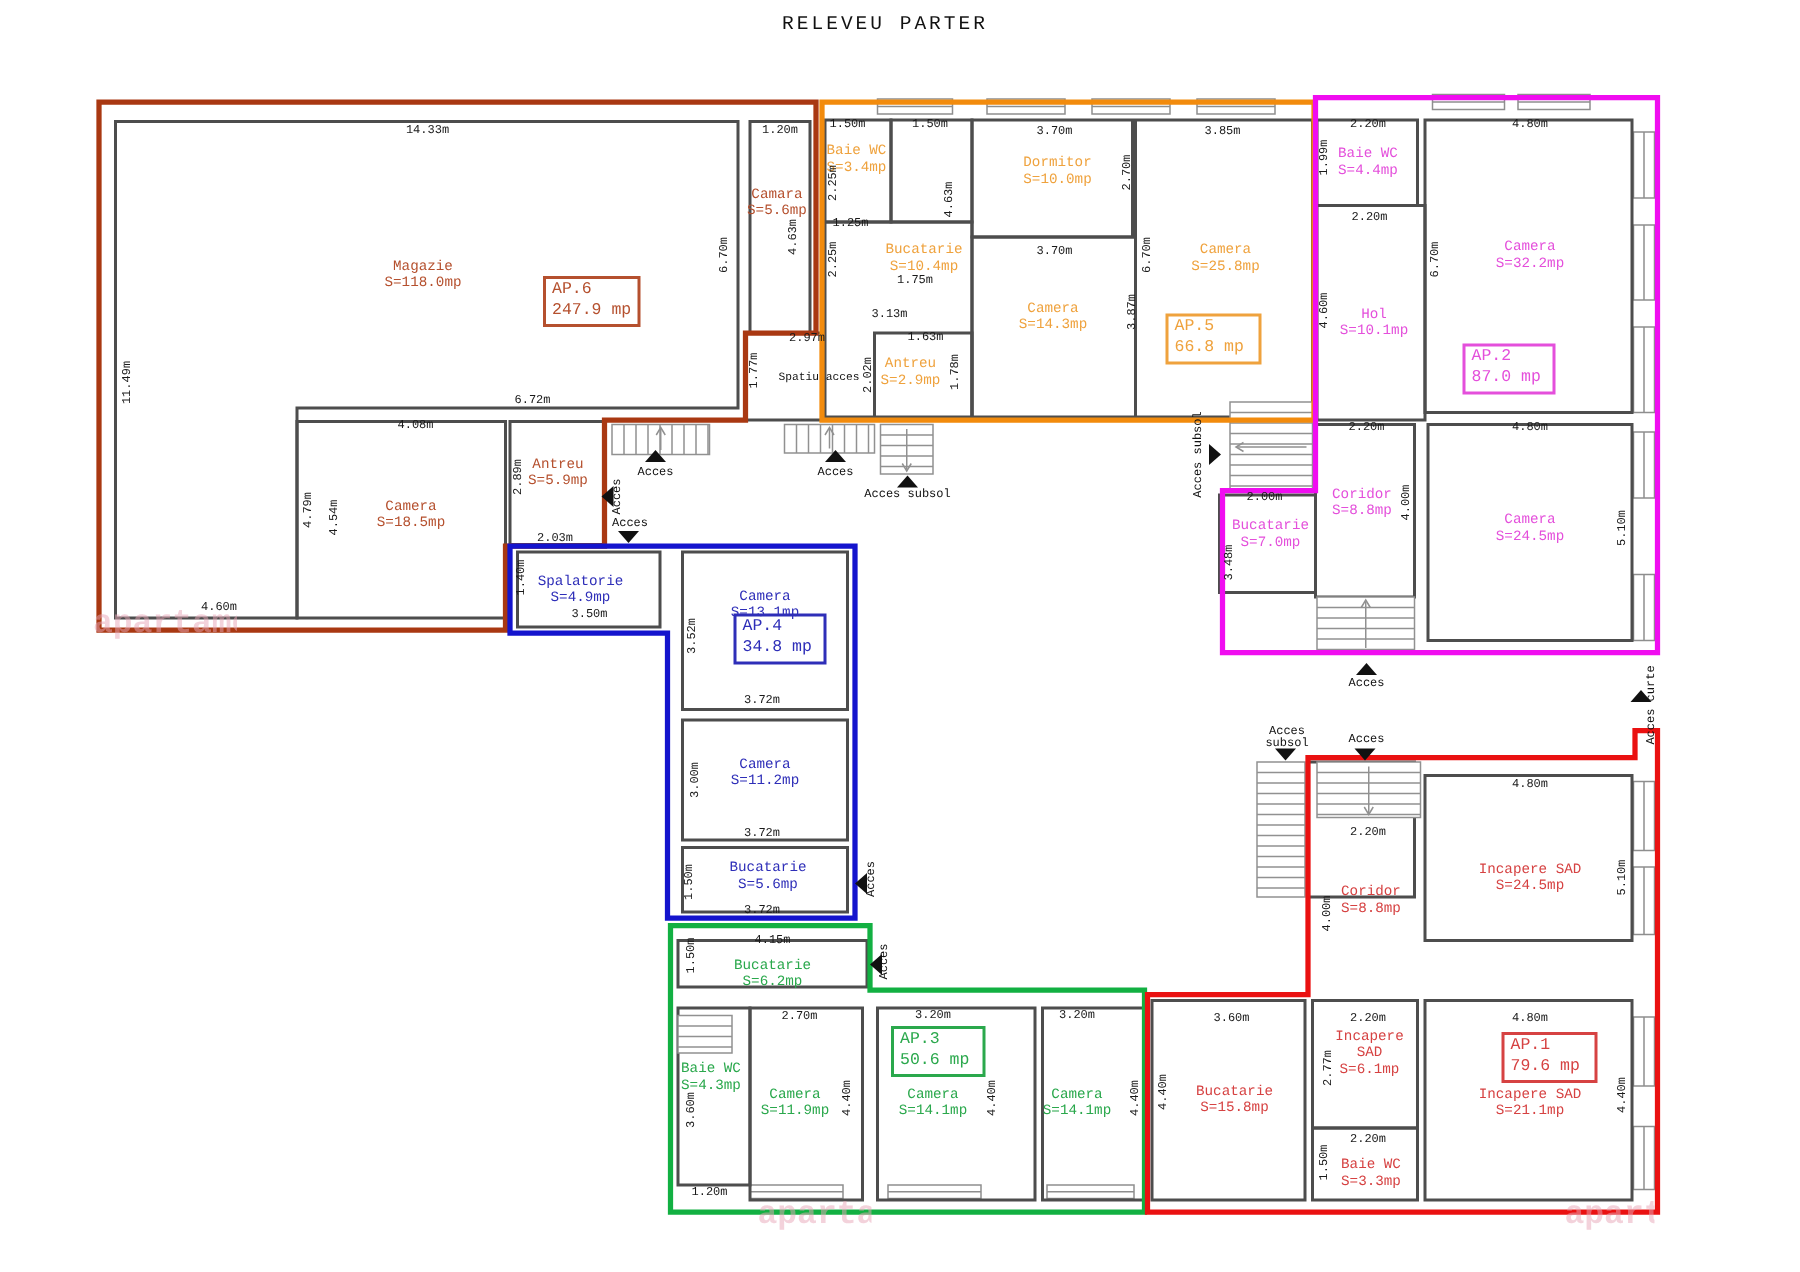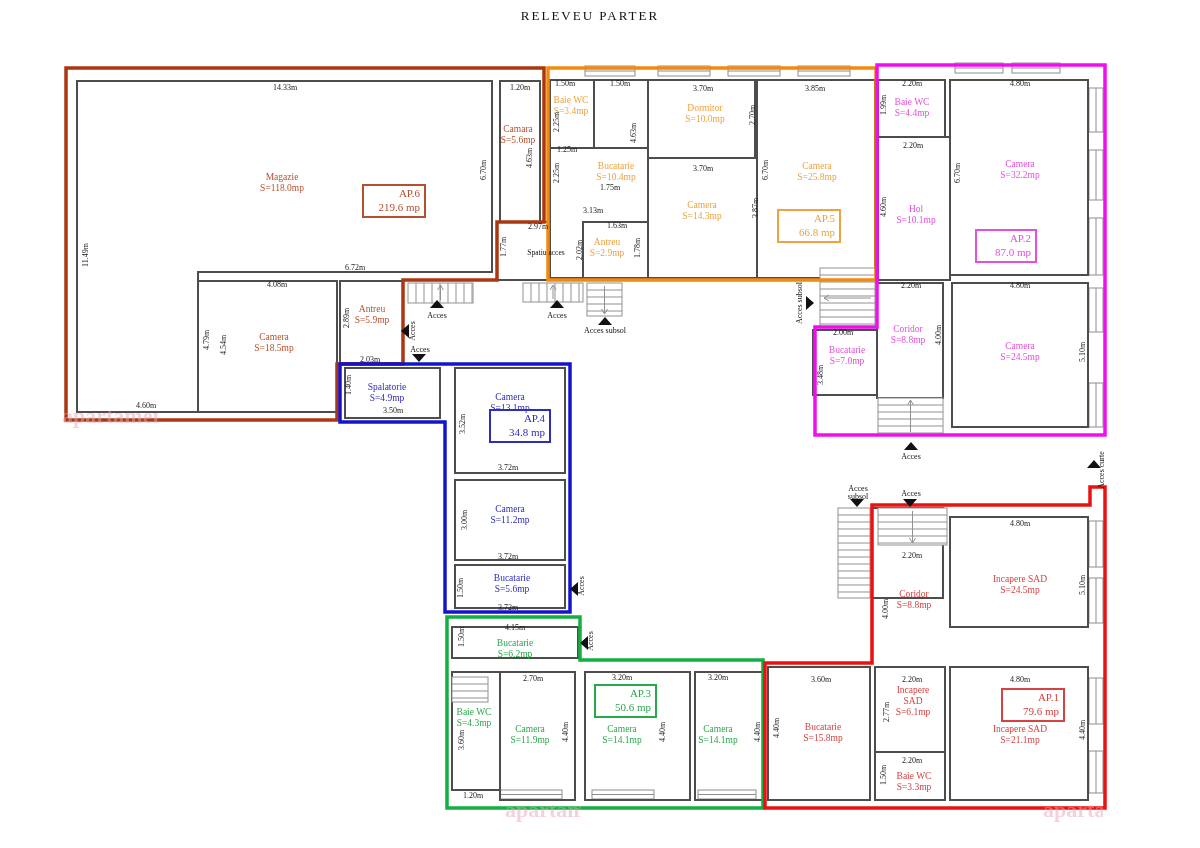--- a/index.html
+++ b/index.html
@@ -1,25 +1,25 @@
 <!DOCTYPE html>
 <html><head>
 <meta charset="utf-8">
 <style>
   html,body{margin:0;padding:0;background:#ffffff;}
   .canvas{position:relative;width:1200px;height:828px;background:#ffffff;overflow:hidden;
-          font-family:Liberation Serif, serif;}
+          font-family:Liberation Mono, monospace;}
   svg{position:absolute;left:0;top:0;}
   #labels{position:absolute;left:0;top:0;width:1200px;height:848px;pointer-events:none;}
   .lbl{position:absolute;transform:translate(-50%,-50%);white-space:nowrap;}
   .lblv{position:absolute;transform:translate(-50%,-50%) rotate(-90deg);white-space:nowrap;}
   .dim{font-size:8px;color:#1a1a1a;}
   .acc{font-size:8px;color:#111;}
   .room{font-size:9.5px;line-height:1.18;text-align:center;white-space:nowrap;}
-  .apbox{position:absolute;border:2px solid #000;text-align:right;font-size:11px;line-height:1.25;
+  .apbox{position:absolute;border:2px solid #000;text-align:left;font-size:11px;line-height:1.25;
          padding:1px 4px;background:rgba(255,255,255,0.0);}
   .titleblock{position:absolute;left:440px;top:8px;width:300px;text-align:center;color:#111;}
   .title-main{font-size:13px;letter-spacing:2px;}
   .title-sub{font-size:12px;margin-top:1px;}
   .wm{position:absolute;color:#e8a7b8;opacity:0.5;font-size:22px;font-weight:bold;white-space:nowrap;}
 </style>
 </head>
 <body>
 
 <div class="canvas">
@@ -205,21 +205,21 @@
       <div class="lbl room" style="left: 372px; top: 315px; color: rgb(181, 80, 46);">
         <div>Antreu</div>
         <div>S=5.9mp</div>
       </div>
       <div class="lbl room" style="left: 274px; top: 343px; color: rgb(181, 80, 46);">
         <div>Camera</div>
         <div>S=18.5mp</div>
       </div>
       <div class="apbox" style="left: 362px; top: 184px; min-width: 52px; border-color: rgb(181, 80, 46); color: rgb(181, 80, 46);">
         <div>AP.6</div>
-        <div>219.6 mp</div>
+        <div>247.9 mp</div>
       </div>
       <div class="lbl room" style="left: 571px; top: 106px; color: rgb(239, 162, 61);">
         <div>Baie WC</div>
         <div>S=3.4mp</div>
       </div>
       <div class="lbl room" style="left: 616px; top: 172px; color: rgb(239, 162, 61);">
         <div>Bucatarie</div>
         <div>S=10.4mp</div>
       </div>
       <div class="lbl room" style="left: 705px; top: 114px; color: rgb(239, 162, 61);">

